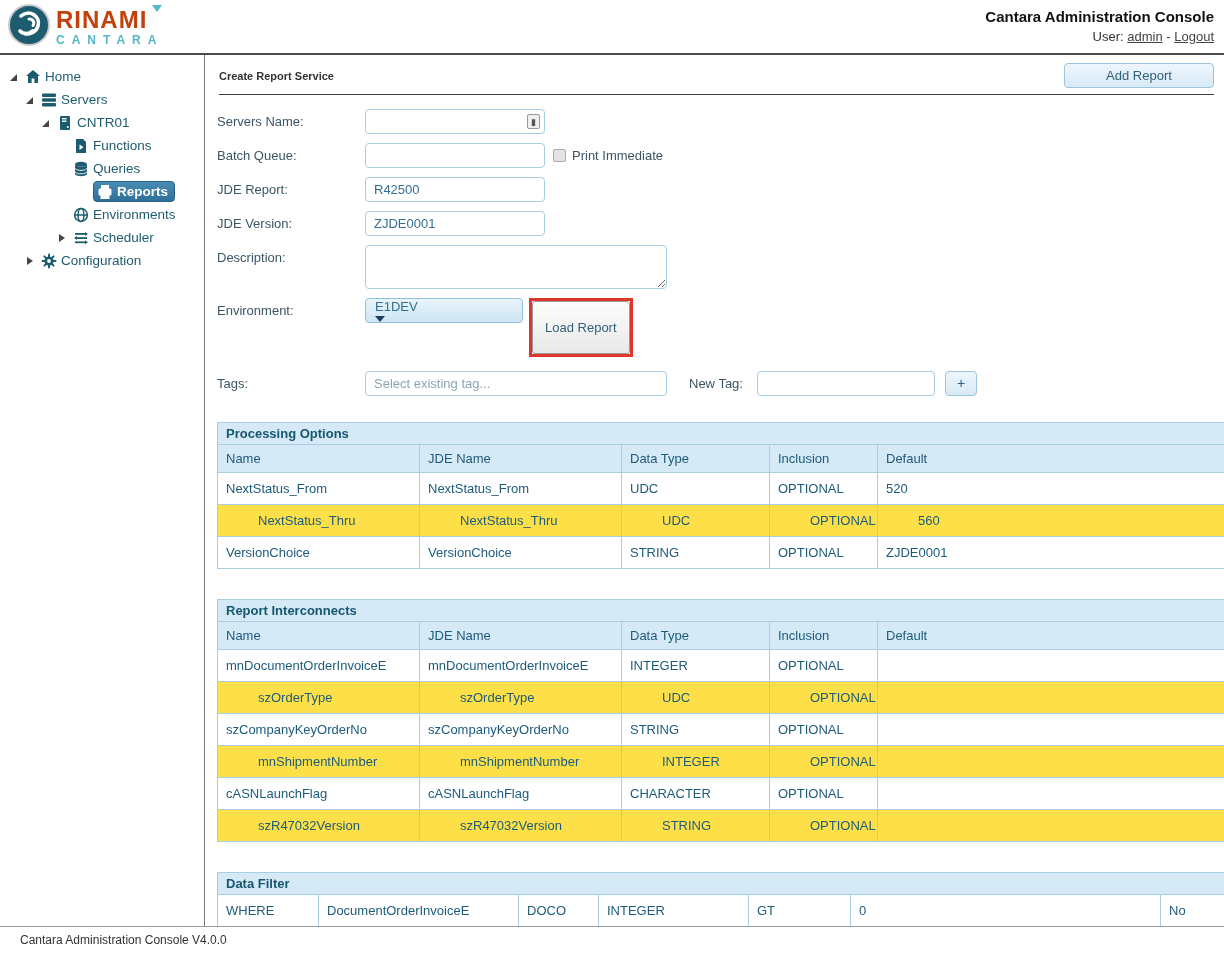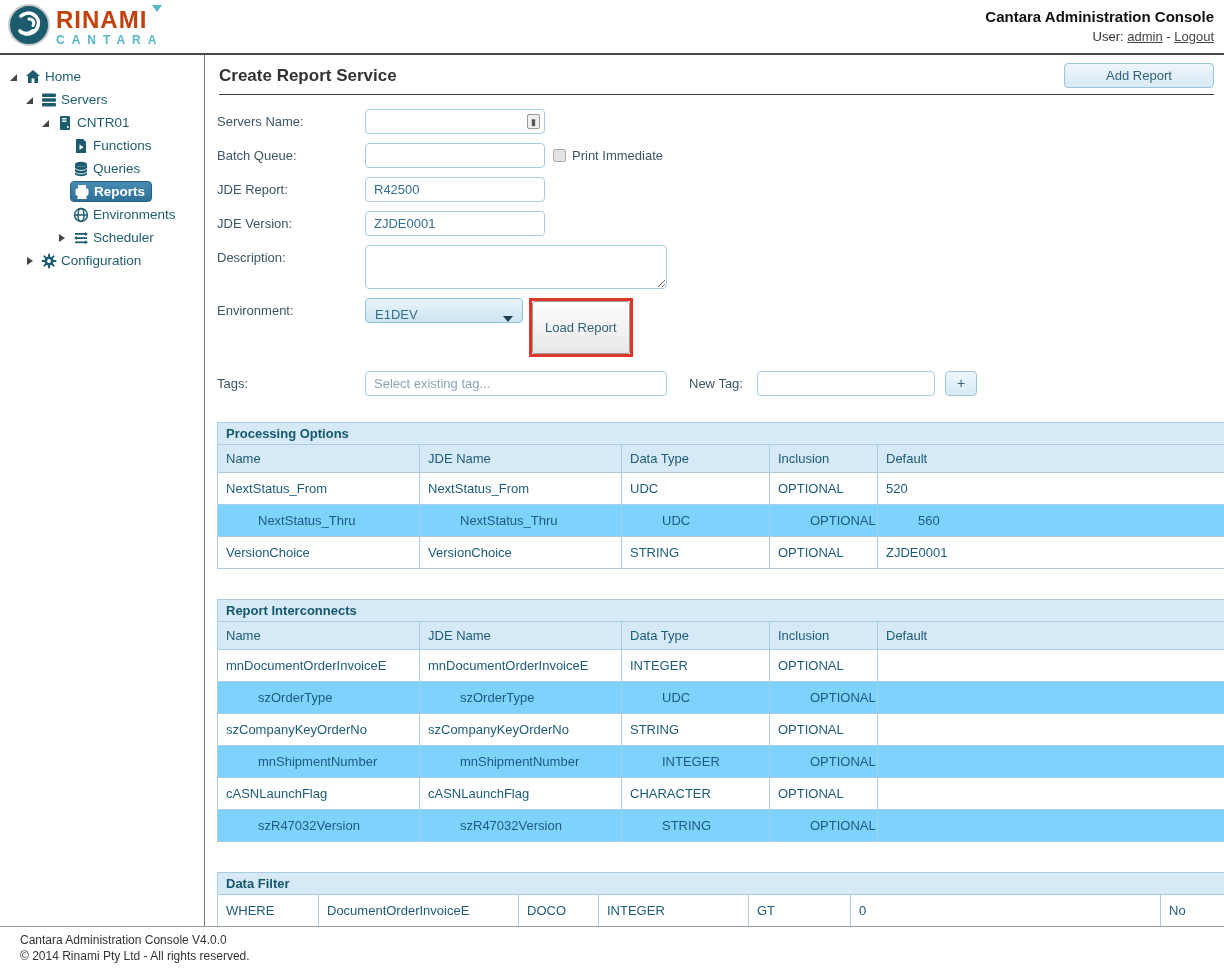--- a/index.html
+++ b/index.html
@@ -34,58 +34,58 @@
   .arrow.collapsed::after { content:""; position:absolute; left:3px; top:2px; width:0; height:0;
     border-left:6px solid #454545; border-top:4px solid transparent; border-bottom:4px solid transparent; }
   .node { display:flex; align-items:center; gap:4px; padding:1px 6px 1px 2px; border-radius:4px; }
   .node .icon { width:17px; height:17px; display:inline-flex; align-items:center; justify-content:center; color:#1d5c6e; }
   .node .icon svg { width:16px; height:16px; }
   .node.selected { background:linear-gradient(#478cb2,#2f7099); border:1px solid #24master5f82; border:1px solid #255f82; color:#fff; }
   .node.selected .icon { color:#fff; }
   .node.selected .tree-label { color:#fff; font-weight:700; }
   
   .title-row { display:flex; justify-content:space-between; align-items:center; margin-bottom:6px; }
-  .page-title { font-size:17px; font-weight:700; color:#333; padding-left:2px; }
+  .page-title { font-size:11px; font-weight:700; color:#333; padding-left:2px; }
   .btn { display:inline-block; font-size:13px; color:#30617c; text-align:center; cursor:pointer;
     background:linear-gradient(#eef6fc,#d8eaf6); border:1px solid #9dc4dd; border-radius:4px; }
   .add-report-btn { width:150px; padding:4px 0; }
   .title-hr { border:none; border-top:1px solid #3c3c3c; margin:0 0 14px 2px; }
   
   .form-row { display:flex; align-items:flex-start; margin-bottom:9px; }
   .form-label { width:148px; font-size:13px; color:#3c5565; padding-top:5px; flex-shrink:0; }
   .tb { border:1px solid #a7cde4; border-radius:4px; height:25px; padding:3px 8px; font-size:13px;
     color:#336f91; font-family:"Liberation Sans",sans-serif; background:#fff; outline:none; }
   .w180 { width:180px; } .w300 { width:302px; } .w178 { width:178px; }
   .input-wrap { position:relative; display:inline-block; }
   .field-icon { position:absolute; right:5px; top:5px; width:13px; height:15px; background:#efefef;
     border:1px solid #999; border-radius:2px; font-size:9px; line-height:14px; text-align:center; color:#555; }
   .check-row { display:flex; align-items:center; gap:6px; margin-left:8px; padding-top:5px; }
   .checkbox { width:13px; height:13px; background:#e3e3e3; border:1px solid #ababab; border-radius:2px; display:inline-block; cursor:pointer; }
   .check-label { font-size:13px; color:#3c5565; }
   textarea.tb { height:44px; width:302px; resize:both; }
   .select { width:158px; height:25px; border:1px solid #8fc1de; border-radius:4px;
-    background:linear-gradient(#e9f4fb,#cde5f3); display:flex; align-items:flex-end; justify-content:space-between;
-    padding:0 9px; font-size:13px; color:#336f91; cursor:pointer; }
+    background:linear-gradient(#e9f4fb,#cde5f3); display:flex; align-items:flex-start; justify-content:space-between;
+    padding:0 9px; font-size:13px; color:#336f91; cursor:pointer;flex-direction:column; }
   .select .caret { width:0; height:0; border-left:5px solid transparent; border-right:5px solid transparent;
     border-top:6px solid #1e3f5a; }
   .red-box { border:3px solid #e0352b; margin-left:6px; }
   .load-report-btn { background:linear-gradient(#fdfdfd,#e8e8e8); border:1px solid #9a9a9a; border-radius:3px;
     font-size:13px; color:#30617c; padding:18px 12px; cursor:pointer; display:block; }
   .tags-row { margin-top:14px; }
   .newtag-label { font-size:13px; color:#3c5565; margin:5px 14px 0 22px; }
   .plus-btn { width:32px; height:25px; line-height:23px; font-size:14px; margin-left:10px; }
   ::placeholder { color:#8aa6b5; opacity:1; }
   
   table.grid { border-collapse:collapse; width:1204px; margin-top:30px; font-size:13px; color:#1c5b7c; table-layout:fixed; }
   table.grid.first { margin-top:26px; }
   table.grid th, table.grid td { border:1px solid #a9cde3; text-align:left; font-weight:400; overflow:hidden; white-space:nowrap; }
   table.grid tr.title-bar th { background:#d6e9f6; font-weight:700; padding:3px 8px; color:#155770; }
   table.grid tr.col-head th { background:#d6e9f6; padding:6px 8px; }
   table.grid td { padding:8px 8px; background:#fff; }
-  table.grid tr.alt td { background:#7dd3fc;padding-left:40px; }
+  table.grid tr.alt td { background:#fde047;padding-left:40px; }
   
 </style>
 </head>
 <body>
 
 <div class="app-header">
   <div class="logo-wrap">
     <span>
       <svg width="42" height="42" viewBox="0 0 42 42">
         <circle cx="21" cy="21" r="20" fill="#1d5c6e" stroke="#c9c9c9" stroke-width="2"></circle>
@@ -171,21 +171,21 @@
             <svg viewBox="0 0 16 16" fill="currentColor">
               <ellipse cx="8" cy="3.2" rx="6" ry="2.4"></ellipse>
               <path d="M2 3.2v9.6c0 1.3 2.7 2.4 6 2.4s6-1.1 6-2.4V3.2c0 1.3-2.7 2.4-6 2.4S2 4.5 2 3.2z"></path>
               <path d="M2 7c0 1.3 2.7 2.4 6 2.4S14 8.3 14 7" stroke="#fff" stroke-width=".9" fill="none"></path>
               <path d="M2 10.4c0 1.3 2.7 2.4 6 2.4s6-1.1 6-2.4" stroke="#fff" stroke-width=".9" fill="none"></path>
             </svg>
           </span>
           <span class="tree-label">Queries</span>
         </span>
       </div>
-      <div class="tree-row" style="padding-left: 56px;">
+      <div class="tree-row" style="padding-left: 56px; margin-left: 23px;">
         <span class="arrow"></span>
         <span class="node selected">
           <span class="icon">
             <svg viewBox="0 0 16 16">
               <rect x="4" y="1" width="8" height="4" fill="currentColor"></rect>
               <rect x="1.5" y="4.5" width="13" height="7" rx="1.5" fill="currentColor"></rect>
               <rect x="4" y="9.5" width="8" height="5" fill="currentColor" stroke="#fff" stroke-width="1"></rect>
               <circle cx="12.3" cy="6.5" r=".9" fill="#fff"></circle>
             </svg>
           </span>
@@ -429,14 +429,13 @@
             <td>0</td>
             <td>No</td>
           </tr>
         </tbody>
       </table>
   </div>
 </div>
 
 <div class="app-footer">
   <div>Cantara Administration Console V4.0.0</div>
-  <div>© 2014 Rinami Pty Ltd - All rights reserved.</div>
 </div>
 
 </body></html>

